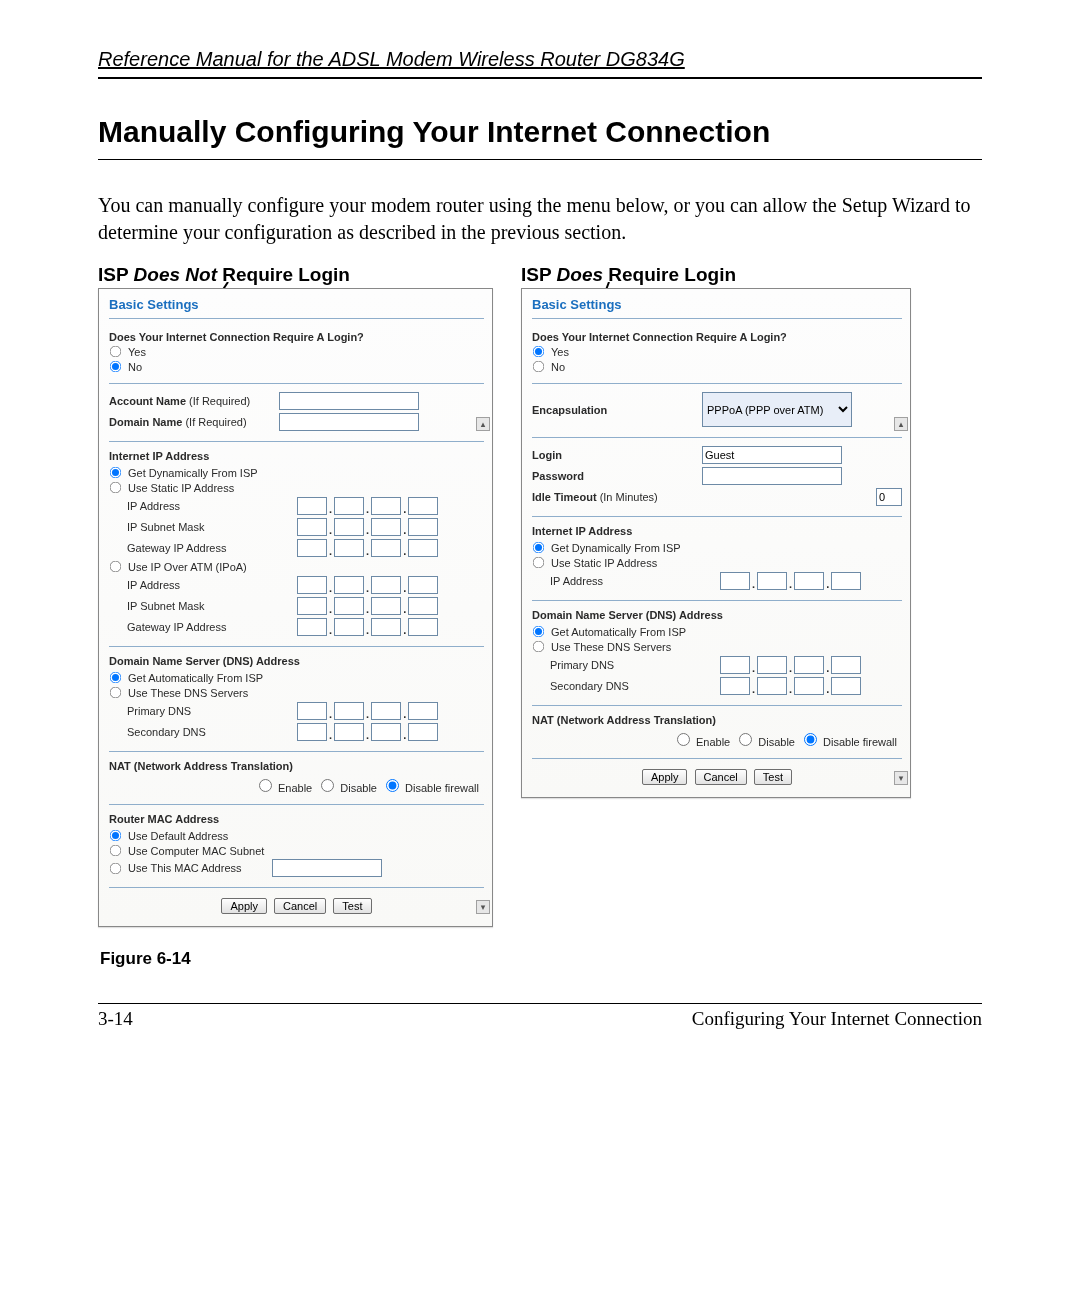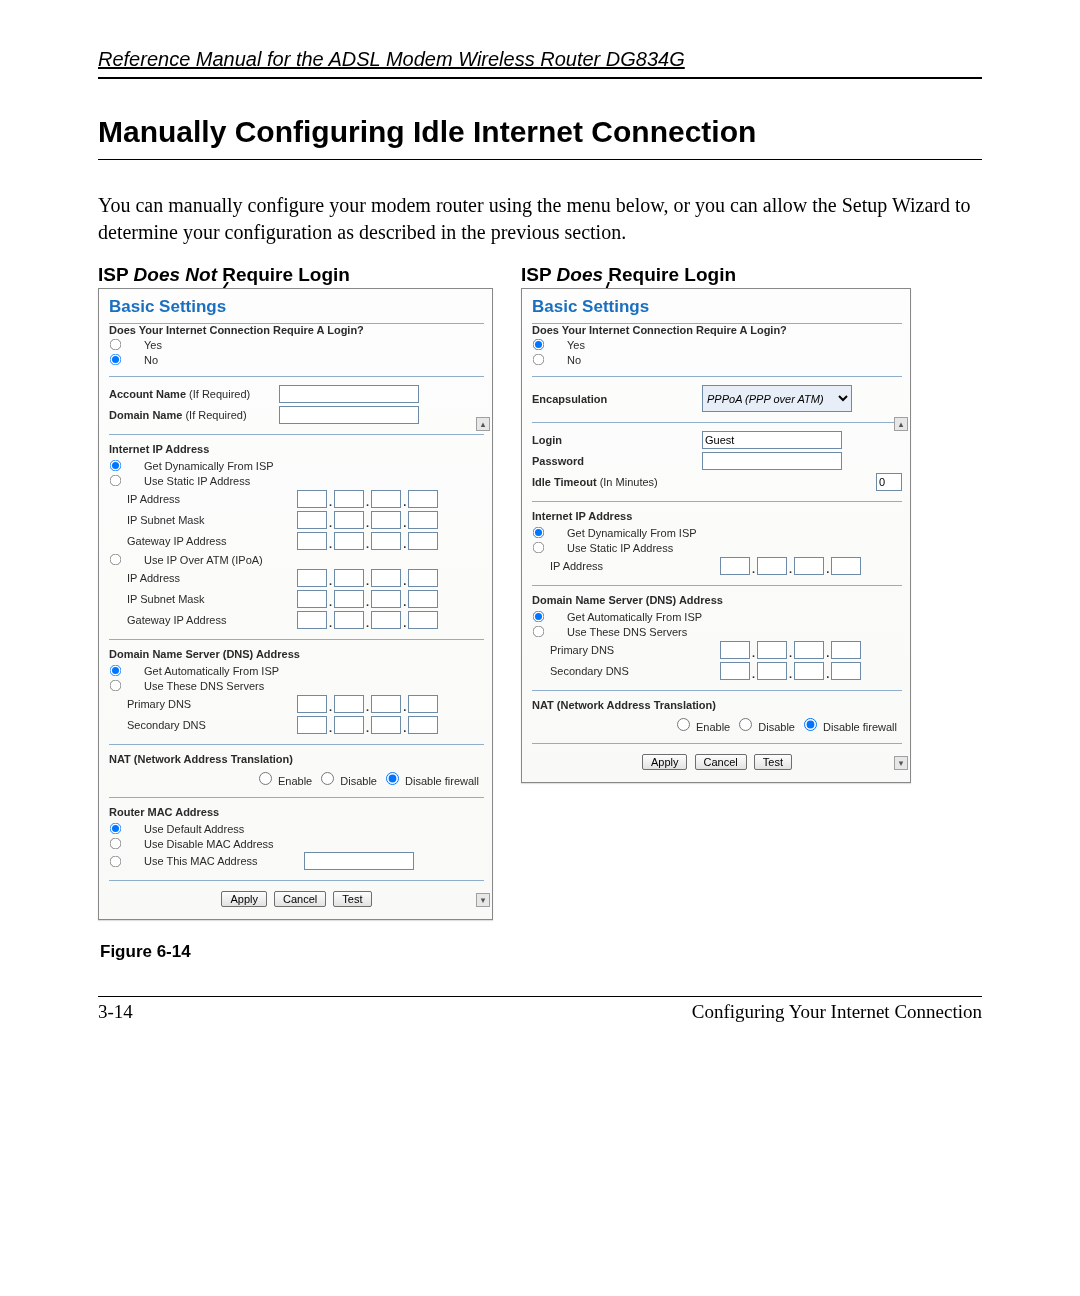--- a/index.html
+++ b/index.html
@@ -62,27 +62,27 @@
     color: #2a2a2a;
     padding: 6px 8px 12px 10px;
     position: relative;
     box-shadow: 0 1px 1px rgba(0,0,0,.12);
   }
   .panel.left { width: 395px; }
   .panel.right { width: 390px; }
   .panel .title {
     color: #1b6fbf;
     font-weight: bold;
-    font-size: 17px;
+    font-size: 13px;
     padding: 2px 0 6px 0;
     border-bottom: 1px solid #8faecb;
-    margin-bottom: 0;
+    margin-bottom: 12px;
   }
   .panel .prompt { font-weight: bold; margin-bottom: 0; }
-  .panel .radio-row { display:flex; align-items:center; gap:20px; margin: 2px 0; }
+  .panel .radio-row { display:flex; align-items:center; gap:4px; margin: 2px 0; }
   .panel .radio-row input[type=radio]{ margin:0 2px 0 0; transform: scale(.9);}
   .panel .sep { border-top: 1px solid #8faecb; margin: 10px 0 8px 0; }
   .panel .group-label { font-weight: bold; margin: 6px 0 4px 0; }
   .panel .field-row { display:flex; align-items:center; gap:20px; margin: 3px 0 3px 0;}
   .panel .field-label { flex: 0 0 150px; font-size: 11px; }
   .panel .field-label.short { flex: 0 0 190px; }
   .panel input[type=text]{
     height: 18px; font-size: 11px; padding: 0 2px;
     border: 1px solid #6d8aa6; background:#fff;
   }
@@ -98,21 +98,21 @@
     font-family: Arial, Helvetica, sans-serif;
     font-size: 11px;
     padding: 1px 8px;
     background: linear-gradient(#fefefe,#e2e2e2);
     border: 1px solid #6e6e6e;
     border-radius: 2px;
     margin: 0 2px;
     cursor: pointer;
   }
   .panel select{
-    height: 27px; font-size: 11px; border:1px solid #6d8aa6; background:#e8eef8; width: 150px; font-style: italic;
+    height: 35px; font-size: 11px; border:1px solid #6d8aa6; background:#e8eef8; width: 150px;
   }
   .nat-row { text-align:right; padding-right:4px; margin-top:3px;}
   .nat-row label { margin-left: 3px; margin-right:1px; }
   .scroll-hint {
     position:absolute; right:2px; top:128px; width:14px; height:14px;
     background:#e7e7e7; border:1px solid #a0a0a0; font-size:9px;
     display:flex; align-items:center; justify-content:center; color:#555;
   }
   .scroll-hint.bot { top:auto; bottom:12px;}
   .figure-caption {
@@ -133,21 +133,21 @@
   }
   .thinspace { font-weight: normal; font-size:11px;}
 </style>
 </head>
 <body>
 
 <div class="page">
 
   <div class="header-line">Reference Manual for the ADSL Modem Wireless Router DG834G</div>
 
-  <h1 class="section-title">Manually Configuring Idle Internet Connection</h1>
+  <h1 class="section-title">Manually Configuring Your Internet Connection</h1>
 
   <p class="intro">You can manually configure your modem router using the menu below, or you can allow the Setup Wizard to determine your configuration as described in the previous section.</p>
 
   <div class="columns">
 
     <div class="col">
       <div class="col-heading">
         <span>ISP </span><span class="em">Does Not</span><span> Require Login</span>
       </div>
       <div class="arrow-wrap">
@@ -313,21 +313,21 @@
         </div>
 
         <div class="sep"></div>
         <div class="group-label">Router MAC Address</div>
         <div class="radio-row">
             <input type="radio" name="lmac" checked="" style="">
             <span>Use Default Address</span>
           </div>
         <div class="radio-row">
             <input type="radio" name="lmac" style="">
-            <span>Use Disable MAC Address</span>
+            <span>Use Computer MAC Subnet</span>
           </div>
         <div class="radio-row">
             <input type="radio" name="lmac" style="">
             <span style="flex:0 0 140px;">Use This MAC Address</span>
             <input type="text" class="txt-med" style="">
           </div>
 
         <div class="sep"></div>
         <div class="buttons">
           <button>Apply</button>

